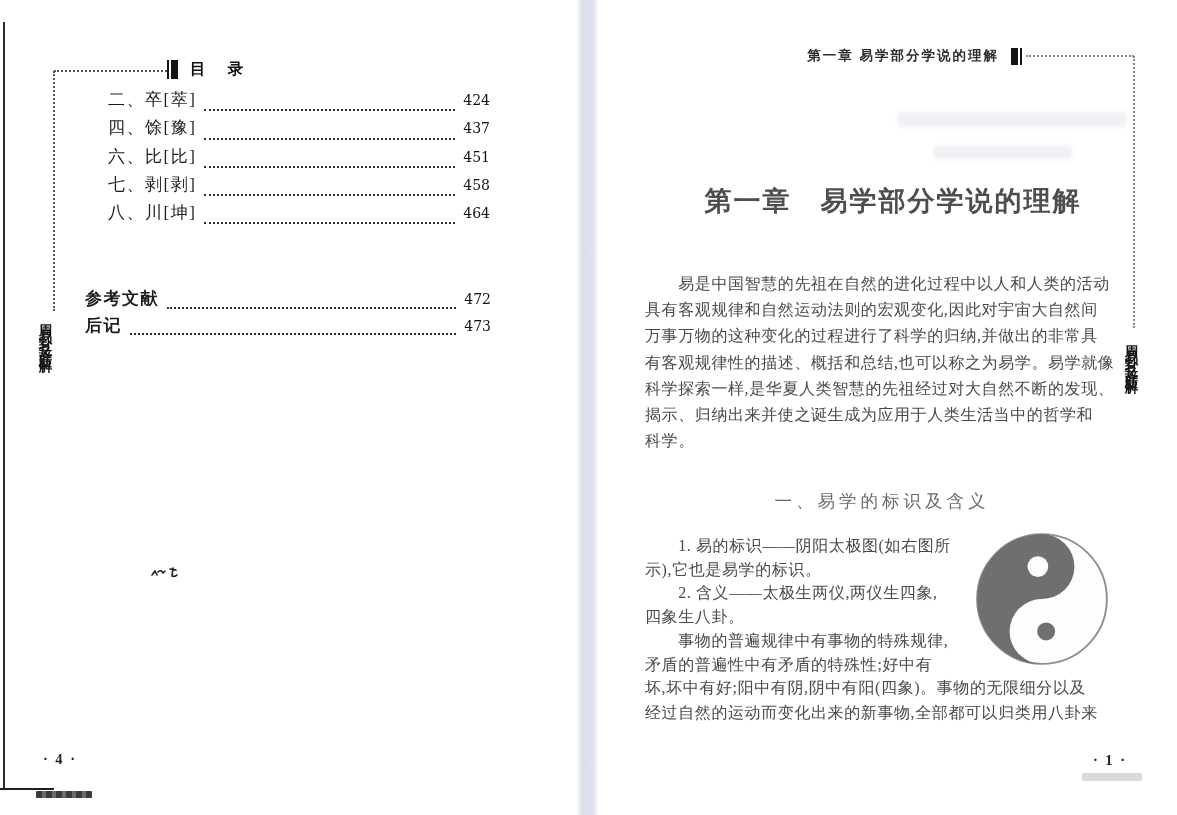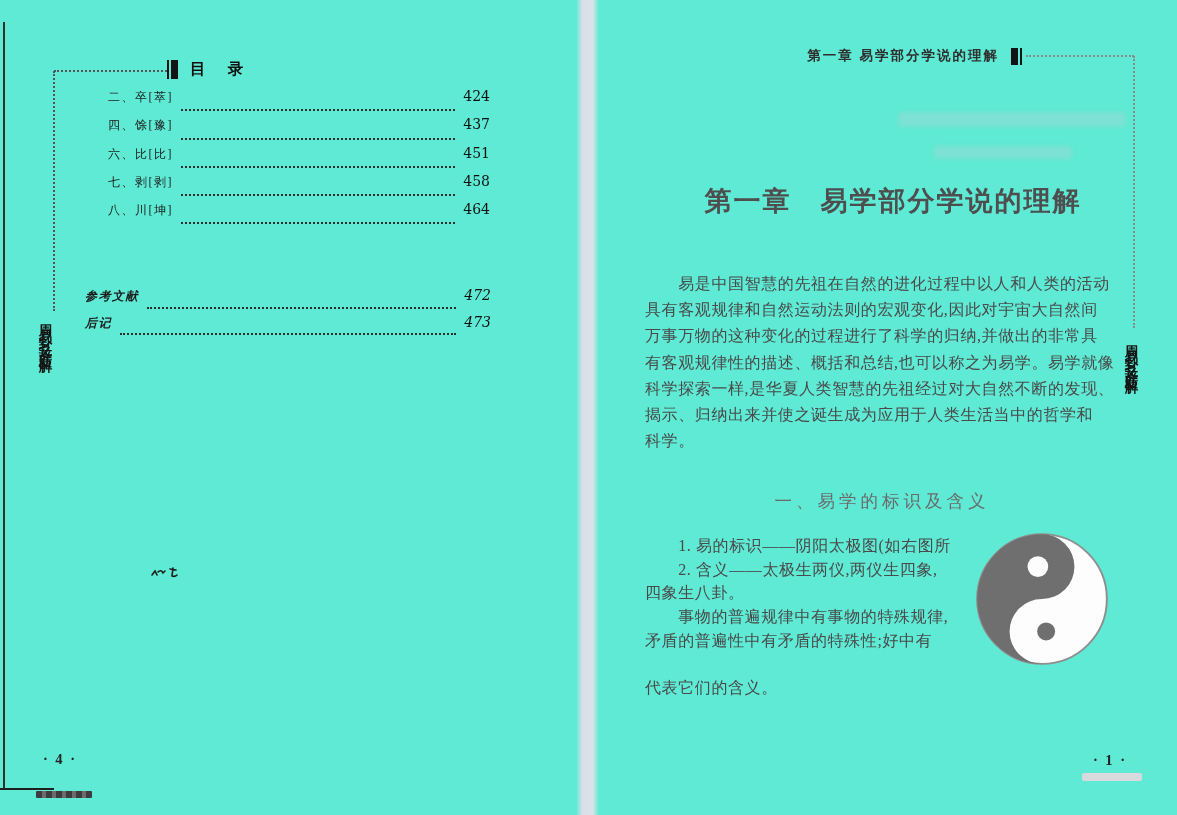--- a/index.html
+++ b/index.html
@@ -1,18 +1,18 @@
 <!DOCTYPE html>
 <html><head>
 <meta charset="utf-8">
 <style>
   html,body{margin:0;padding:0;background:#e9e9e9;}
   .canvas{
     position:relative; width:1177px; height:815px; overflow:hidden;
-    background:#5eead4;
+    background:#ffffff;
     font-family:"Liberation Serif","DejaVu Serif",serif;
     color:#333;
   }
   
   .gutter{
     position:absolute; left:576px; top:0; width:23px; height:815px;
     background:linear-gradient(to right, rgba(217,223,233,0) 0%, #d9dfe9 28%, #dce2ea 72%, rgba(217,223,233,0) 100%);
   }
   .edge-line-left{position:absolute; left:3px; top:22px; width:2px; height:767px; background:#2e2e2e;}
   .edge-line-bottom{position:absolute; left:0; top:788px; width:54px; height:2px; background:#1f1f1f;}
@@ -44,24 +44,24 @@
   .toc-frame-v{position:absolute; left:53px; top:71px; height:240px; width:0; border-left:2px dotted #555;}
   .toc-frame-h{position:absolute; left:54px; top:70px; width:113px; height:0; border-top:2px dotted #555;}
   .toc-header{position:absolute; left:167px; top:59px; display:flex; align-items:center;}
   .toc-header .bar.thin{margin-right:2px;}
   .toc-title{margin-left:12px; font-size:15.5px; font-weight:bold; letter-spacing:9px; color:#101010;
              font-family:"Liberation Sans","DejaVu Sans",sans-serif;}
   .toc-list{position:absolute; display:flex; flex-direction:column;}
   .toc-main{left:108px; top:88px; width:382px;}
   .toc-main .toc-row{height:28.3px;}
   .toc-extra{left:85px; top:287px; width:406px;}
-  .toc-extra .toc-row{height:26.5px;font-style:italic;}
+  .toc-extra .toc-row{height:26.5px;}
   .toc-extra .toc-label{font-weight:bold; font-family:"Liberation Sans","DejaVu Sans",sans-serif;}
   .toc-row{display:flex; align-items:baseline;}
-  .toc-label{white-space:nowrap; font-size:12px; color:#1c1c1c; letter-spacing:1.5px;}
+  .toc-label{white-space:nowrap; font-size:17px; color:#1c1c1c; letter-spacing:1.5px;}
   .leader{flex:1; border-bottom:2px dotted #2d2d2d; margin:0 8px 5px 8px; align-self:flex-end;}
   .toc-page{font-size:14px; color:#111; font-family:"DejaVu Serif","Liberation Serif",serif;}
   .scribble{position:absolute; left:150px; top:564px;}
   .pagenum.left-num{left:32px; top:751px; width:56px;}
 
   
   .rp-header{position:absolute; left:700px; top:47px; width:322px; display:flex; justify-content:flex-end; align-items:center;}
   .rp-header-text{font-size:13.5px; font-weight:bold; letter-spacing:2px; color:#2f2f2f; white-space:nowrap;
                   font-family:"Liberation Sans","DejaVu Sans",sans-serif;}
   .rp-header .bar.thick{margin-left:12px; height:17px;}
@@ -201,35 +201,37 @@
 
         <div class="bline">科学。</div>
       </div>
 
     <h2 class="section-heading">一、易学的标识及含义</h2>
 
     <div class="body p2n">
 
         <div class="bline">　　1. 易的标识——阴阳太极图(如右图所</div>
 
+        <div class="bline">示),它也是易学的标识。</div>
 
         <div class="bline">　　2. 含义——太极生两仪,两仪生四象,</div>
 
         <div class="bline">四象生八卦。</div>
 
         <div class="bline">　　事物的普遍规律中有事物的特殊规律,</div>
 
         <div class="bline">矛盾的普遍性中有矛盾的特殊性;好中有</div>
       </div>
 
     <div class="body p2w">
 
-
-
-        <div class="bline">代表它们的含义。</div>
+        <div class="bline">坏,坏中有好;阳中有阴,阴中有阳(四象)。事物的无限细分以及</div>
+
+        <div class="bline">经过自然的运动而变化出来的新事物,全部都可以归类用八卦来</div>
+
       </div>
 
     <svg class="taiji" width="160" height="138" viewBox="0 0 100 100">
       <circle cx="50" cy="50" r="47" fill="#fdfdfd" stroke="#8f8f8f" stroke-width="1.4"></circle>
       <path d="M50,3 A47,47 0 0 0 50,97 A23.5,23.5 0 0 1 50,50 A23.5,23.5 0 0 0 50,3 Z" fill="#6f6f6f"></path>
       <circle cx="47" cy="26.5" r="7.5" fill="#fdfdfd"></circle>
       <circle cx="53" cy="73.5" r="6.5" fill="#6f6f6f"></circle>
     </svg>
 
     <div class="spine spine-right">周易卦爻辞新解</div>

